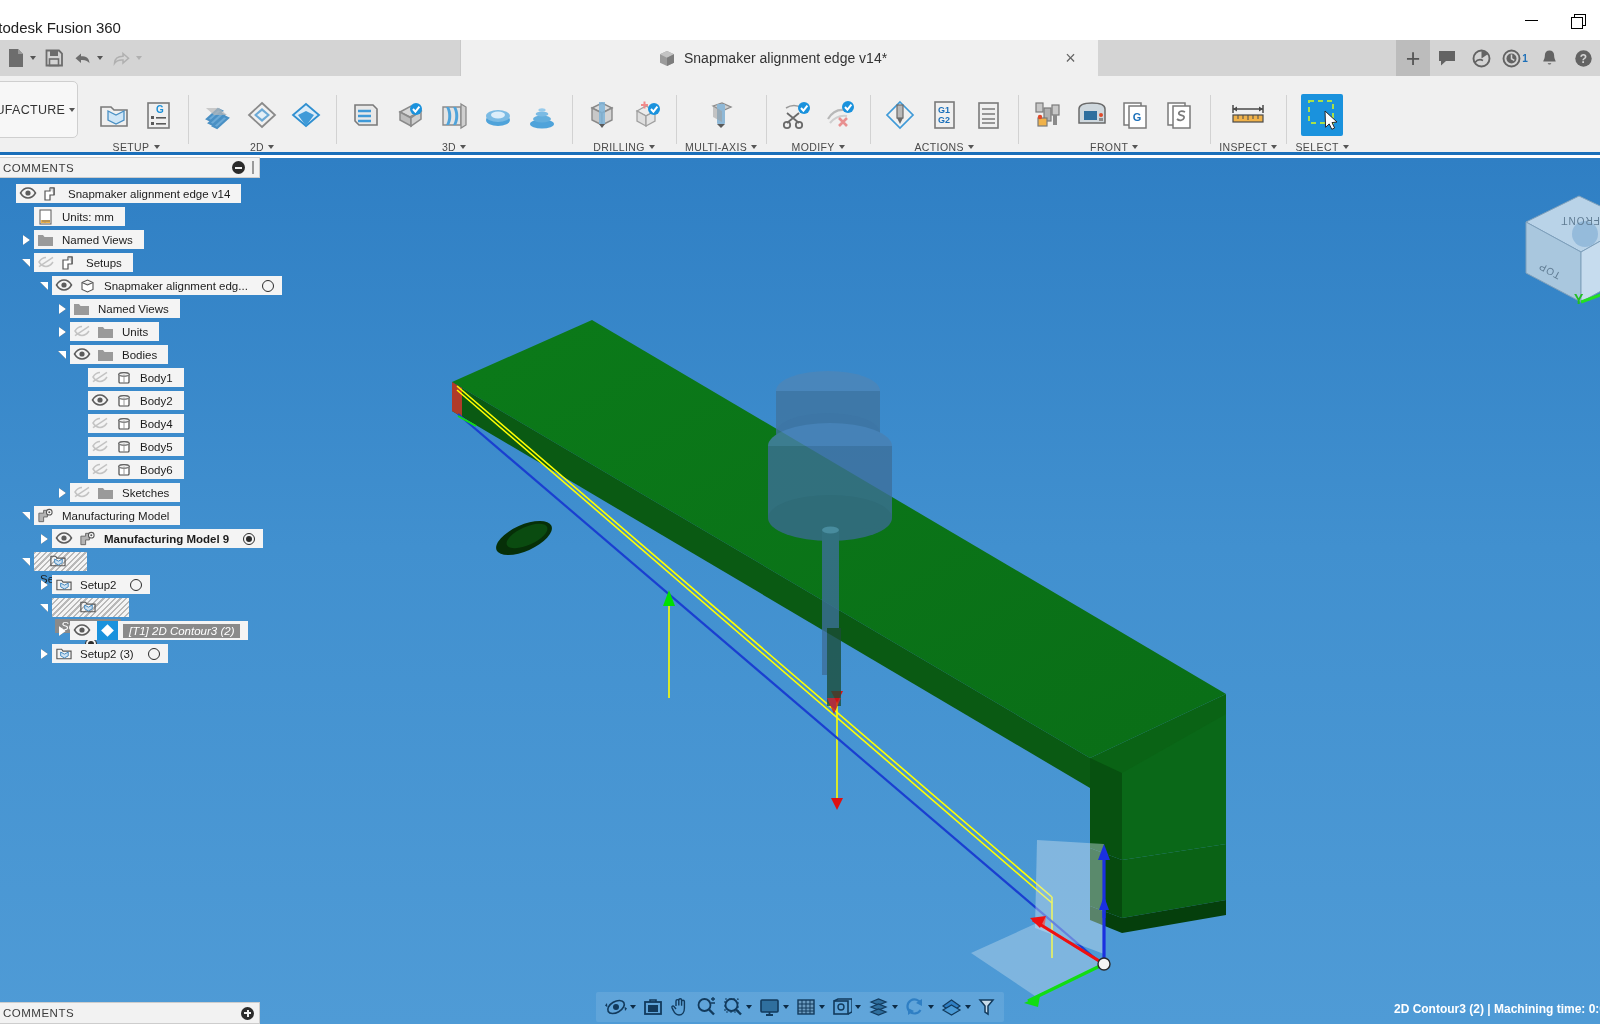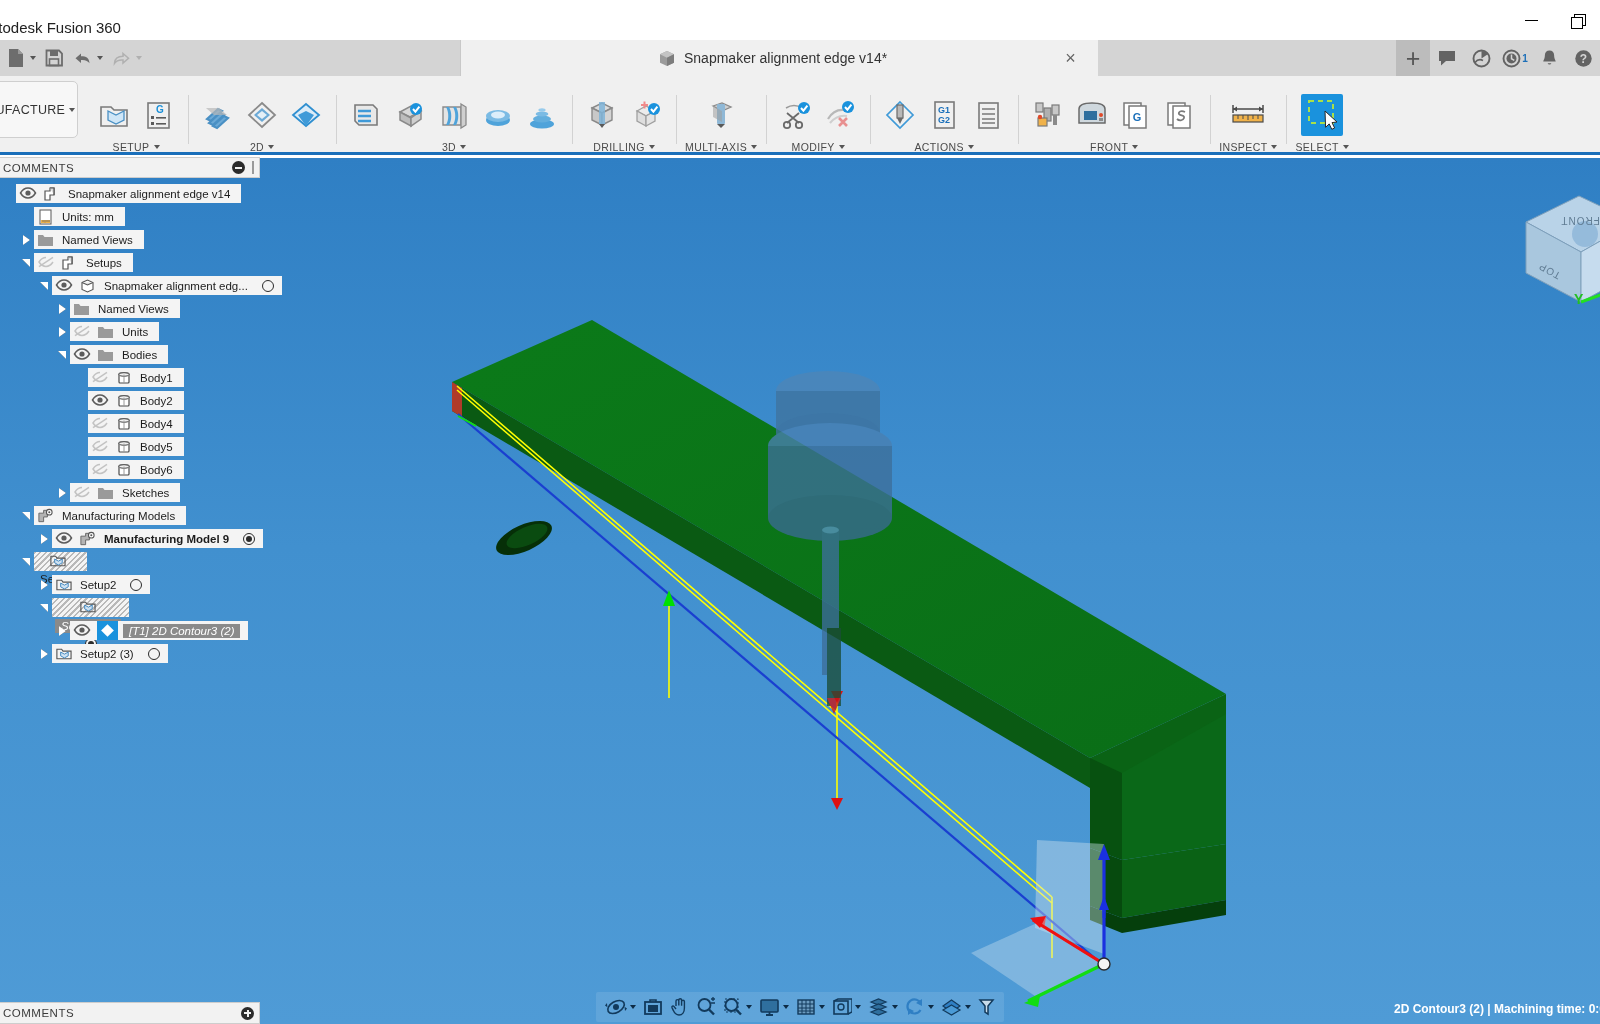--- a/index.html
+++ b/index.html
@@ -1113,21 +1113,21 @@
             <span class="tri-down"></span>
           </span>
           <span class="node-chip">
             <span class="ico">
               <svg width="18" height="16" viewBox="0 0 18 16">
                 <path d="M2 5h5V2h4v7H7v5H2z" fill="#b4b4b4" stroke="#666" stroke-width="1"></path>
                 <circle cx="13" cy="4" r="3" fill="#fff" stroke="#555" stroke-width="1.1"></circle>
                 <circle cx="13" cy="4" r="1.1" fill="#555"></circle>
               </svg>
             </span>
-            <span class="node-label">Manufacturing Models</span>
+            <span class="node-label">Manufacturing Model</span>
           </span>
         </div>
         <div class="node" style="padding-left: 44px;">
           <span class="twisty">
             <span class="tri-right"></span>
           </span>
           <span class="node-chip">
             <span class="eye">
               <svg width="18" height="12" viewBox="0 0 18 12">
                 <path d="M9 1C4.5 1 1.5 6 1.5 6s3 5 7.5 5 7.5-5 7.5-5S13.5 1 9 1z" fill="none" stroke="#5c5c5c" stroke-width="1.5"></path>

